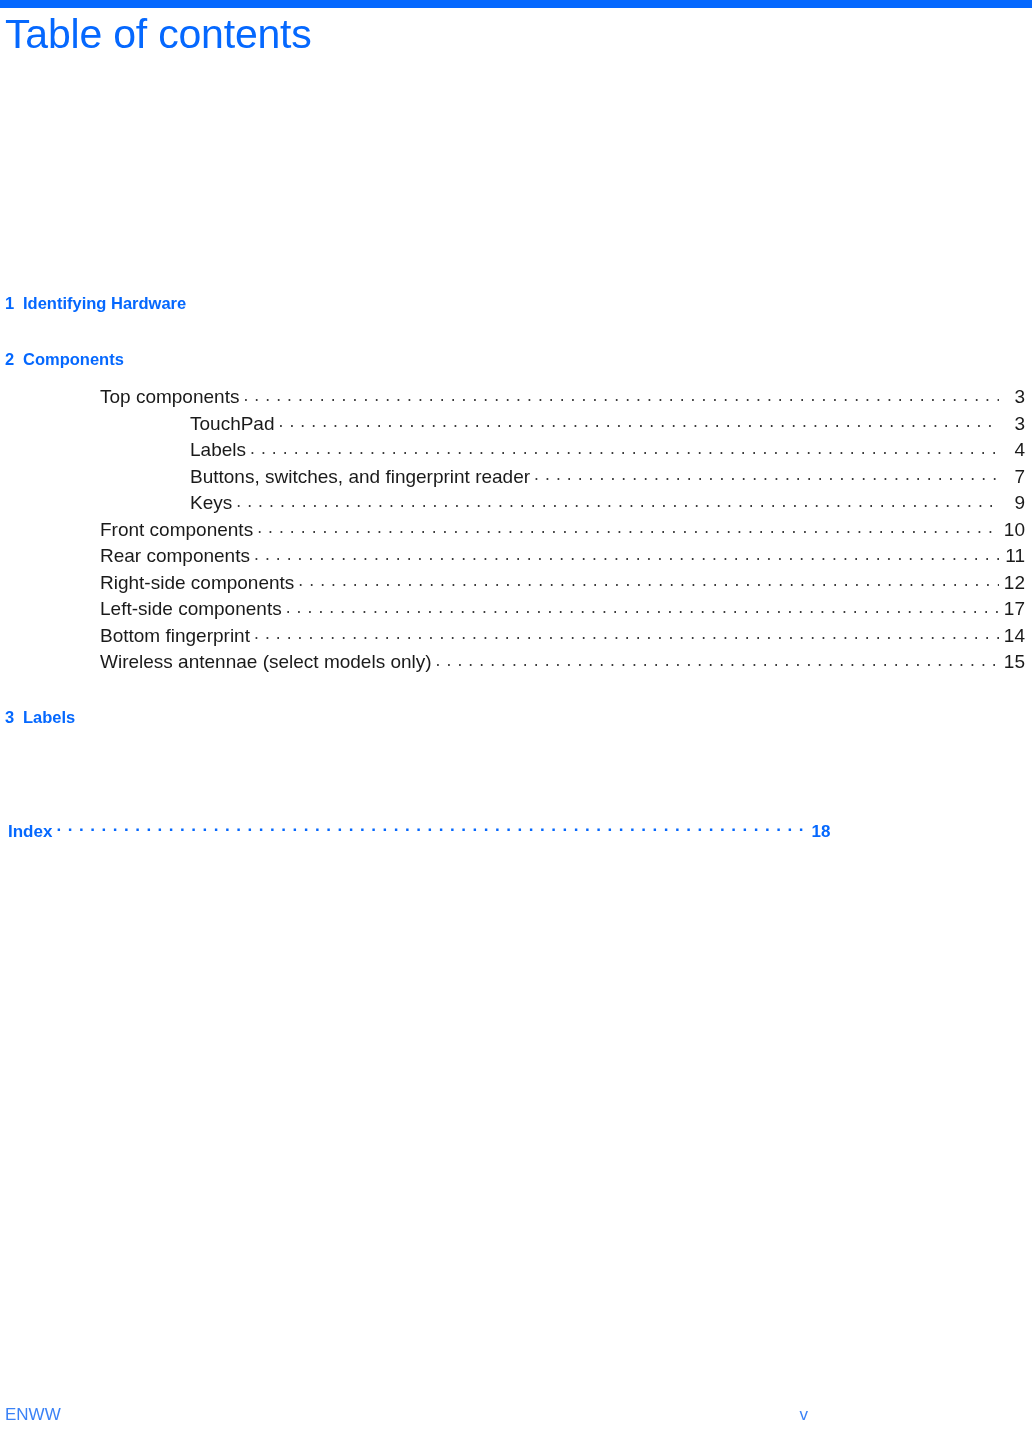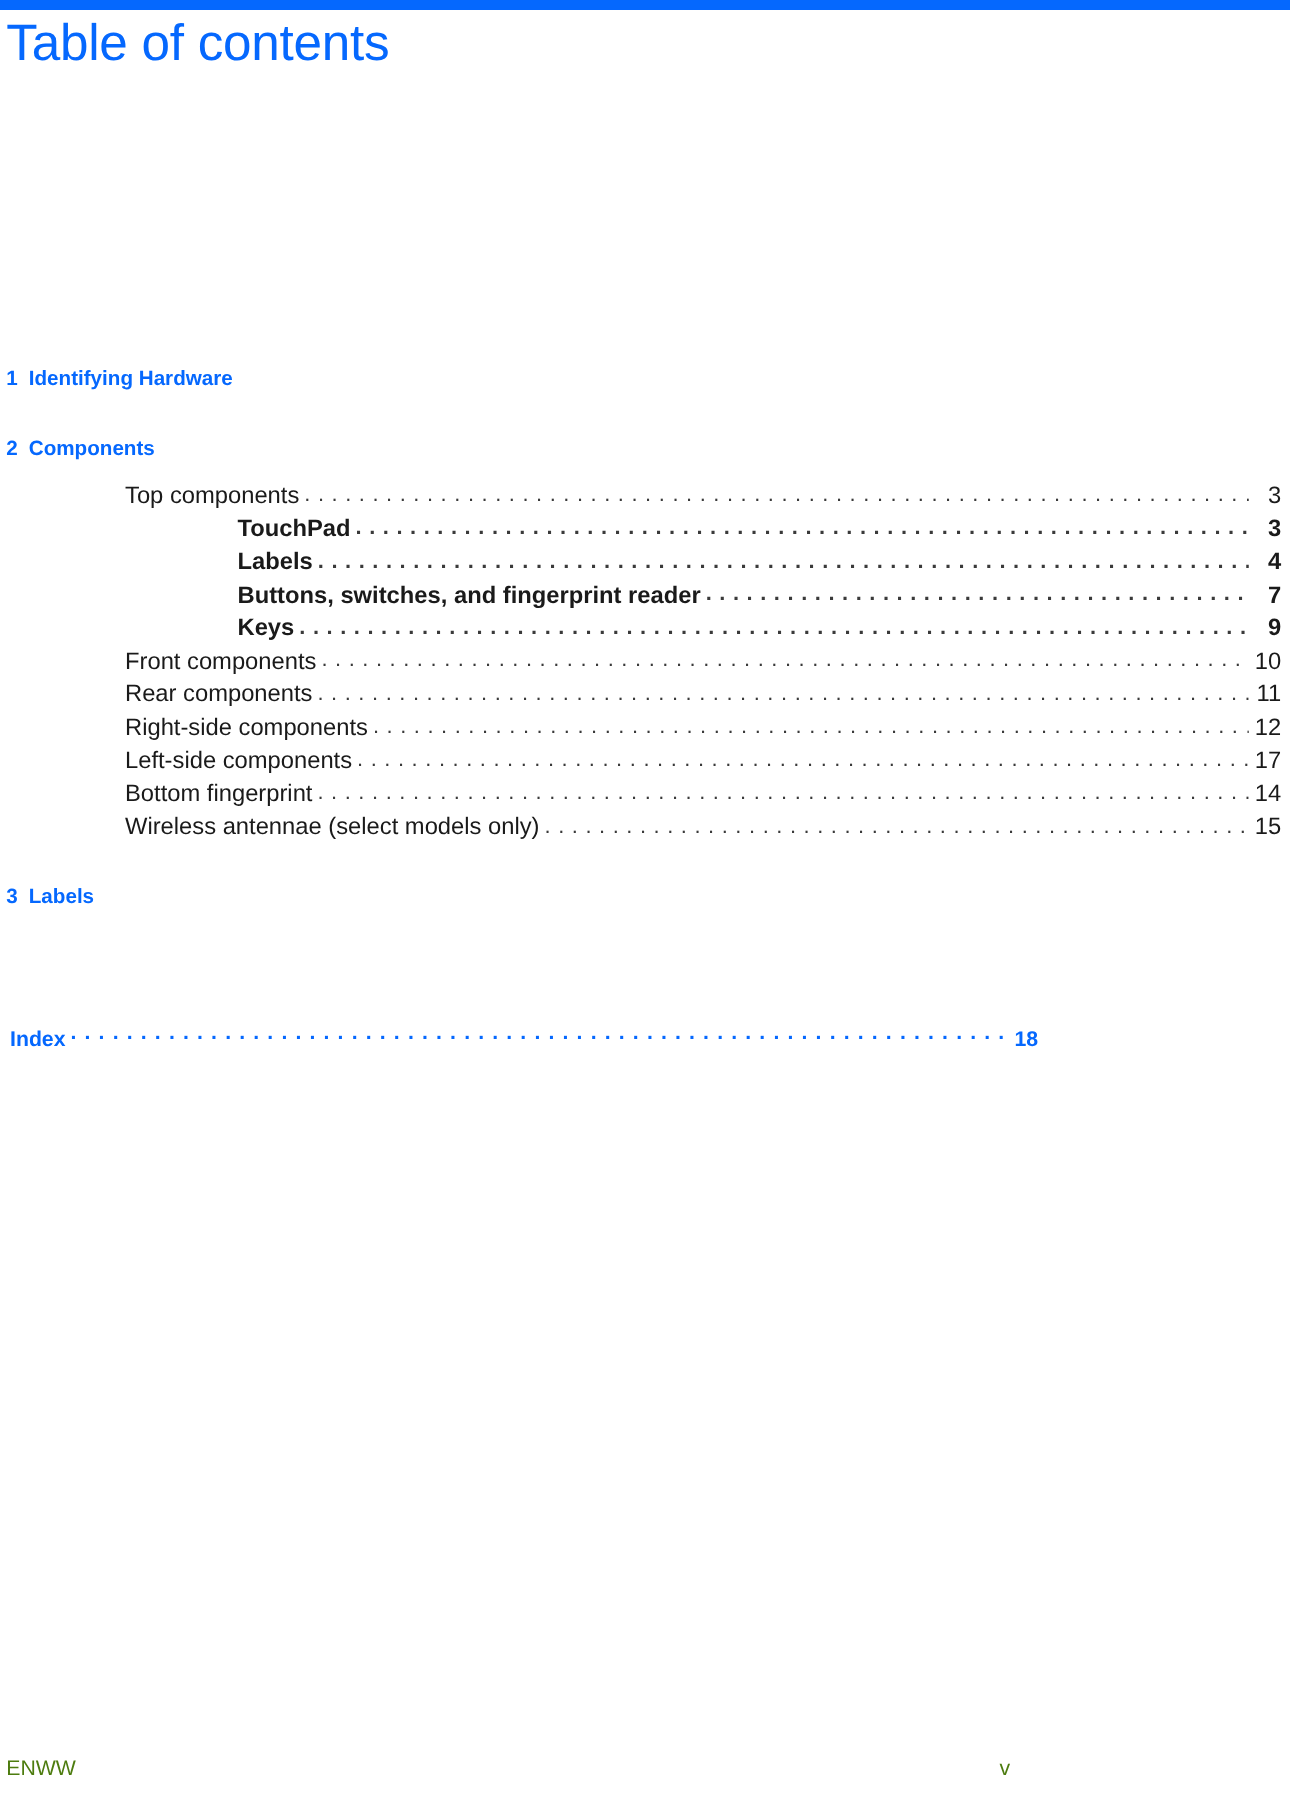--- a/index.html
+++ b/index.html
@@ -65,21 +65,21 @@
   
   .entry {
     display: flex;
     align-items: center;
     font-size: 19px;
     color: #1a1a1a;
     height: 26.5px;
     white-space: nowrap;
   }
   .entry.lvl1 { padding-left: 100px; }
-  .entry.lvl2 { padding-left: 190px; font-weight: bold; }
+  .entry.lvl2 { padding-left: 190px; }
 
   .entry .label { flex: 0 0 auto; }
 
   .leader {
     flex: 1 1 auto;
     overflow: hidden;
     margin: 0 4px;
     position: relative;
     height: 1em;
   }
@@ -131,21 +131,21 @@
     position: absolute;
     left: 0;
     top: 1405px;
     width: 816px;
     box-sizing: border-box;
     padding: 0 8px 0 5px;
     display: flex;
     justify-content: space-between;
     align-items: baseline;
     font-size: 17px;
-    color: #4d7c0f;
+    color: #3b82f6;
   }
 </style>
 </head>
 <body>
 
 <div id="top-rule"></div>
 
 <div id="page-title">Table of contents</div>
 
 <div id="toc">

